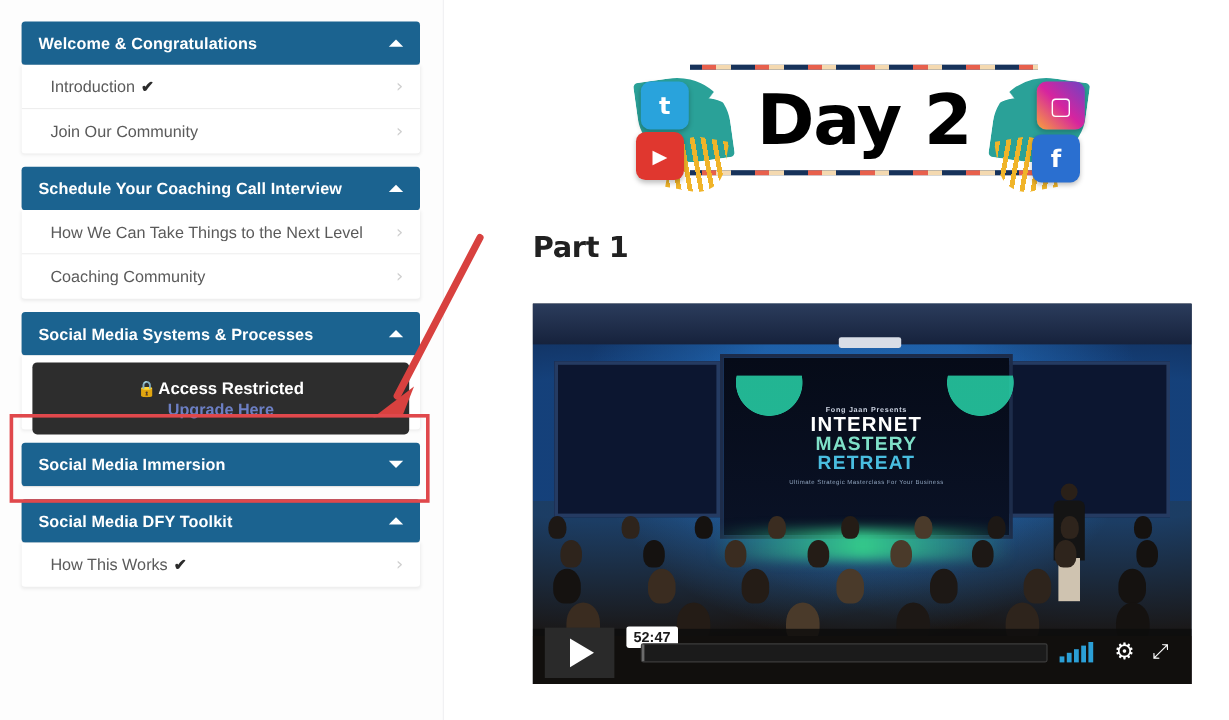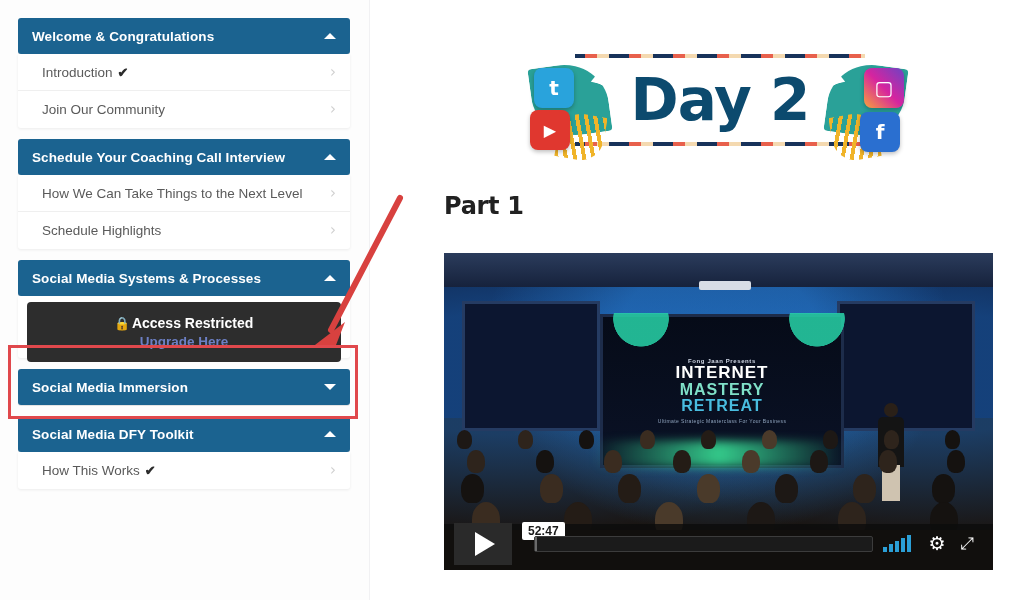--- a/index.html
+++ b/index.html
@@ -83,21 +83,21 @@
   }
   .banner .bar:before,.banner .bar:after{
     content:"";position:absolute;left:0;width:100%;height:4px;
     background:repeating-linear-gradient(90deg,#17325a 0 10px,#e8604c 10px 22px,#f4d9b0 22px 34px,#17325a 34px 44px);
   }
   .banner .bar:before{top:-4px;}
   .banner .bar:after{bottom:-4px;}
   .day-text{
     position:absolute;left:55px;top:14px;width:290px;height:92px;
     display:flex;align-items:center;justify-content:center;
-    font-size:58px;font-weight:bold;color:#0c4a6e;letter-spacing:-1px;
+    font-size:58px;font-weight:bold;color:#000000;letter-spacing:-1px;
     font-family:"DejaVu Sans",sans-serif;
   }
   .leaf{position:absolute;}
   .leaf-l{left:12px;top:24px;width:76px;height:72px;
     background:radial-gradient(ellipse at 70% 70%, #2aa198 0 42%, transparent 43%),
                linear-gradient(135deg,#2aa198 0 55%,transparent 56%);
     border-radius:4px 60% 4px 60%;transform:rotate(-8deg);}
   .leaf-r{right:12px;top:24px;width:76px;height:72px;
     background:radial-gradient(ellipse at 30% 70%, #2aa198 0 42%, transparent 43%),
                linear-gradient(-135deg,#2aa198 0 55%,transparent 56%);
@@ -131,21 +131,21 @@
     background:
       radial-gradient(ellipse at 50% 28%, rgba(40,130,220,.55) 0 26%, transparent 60%),
       radial-gradient(ellipse at 12% 38%, rgba(30,110,200,.45) 0 22%, transparent 58%),
       radial-gradient(ellipse at 88% 38%, rgba(30,110,200,.45) 0 22%, transparent 58%),
       linear-gradient(#0d1b3a 0 52%, #1a1512 52% 100%);}
   .ceiling{position:absolute;left:0;top:0;width:100%;height:34px;
     background:linear-gradient(#2b3c5c,#16223c);}
   .ceil-light{position:absolute;left:255px;top:28px;width:52px;height:9px;background:#d8dde6;border-radius:2px;}
   .scr-left{position:absolute;left:18px;top:48px;width:132px;height:124px;background:#0c1630;border:3px solid #253b62;}
   .scr-right{position:absolute;right:18px;top:48px;width:132px;height:124px;background:#0c1630;border:3px solid #253b62;}
-  .stage-screen{position:absolute;left:156px;top:61px;width:238px;height:148px;
+  .stage-screen{position:absolute;left:156px;top:42px;width:238px;height:148px;
     background:linear-gradient(#060b18,#0a1226);border:3px solid #1d2c4a;
     display:flex;flex-direction:column;align-items:center;justify-content:center;}
   .ss-pre{color:#cfd6e4;font-size:6px;letter-spacing:.6px;font-weight:bold;}
   .ss-l1{color:#ffffff;font-size:17px;font-weight:bold;letter-spacing:1px;line-height:1.05;}
   .ss-l2{color:#7fe0c8;font-size:16px;font-weight:bold;letter-spacing:1px;line-height:1.05;}
   .ss-l3{color:#49bde0;font-size:16px;font-weight:bold;letter-spacing:1px;line-height:1.05;}
   .ss-sub{color:#8fa3bd;font-size:5px;letter-spacing:.4px;margin-top:3px;}
   .palm{position:absolute;width:58px;height:58px;
         background:radial-gradient(circle at 50% 10%,#27d3a8 0 46%,transparent 47%);
         opacity:.85;}
@@ -208,21 +208,21 @@
           <div class="sec-head">
             <div class="t">Schedule Your Coaching Call Interview</div>
             <div class="caret up"></div>
           </div>
           <div class="lesson-wrap">
             <div class="lesson">
               <div class="lt"><span>How We Can Take Things to the Next Level</span></div>
               <div class="chev">›</div>
             </div>
             <div class="lesson">
-              <div class="lt"><span>Schedule Highlights</span></div>
+              <div class="lt"><span>Coaching Community</span></div>
               <div class="chev">›</div>
             </div>
           </div>
         </div>
         <div class="section restricted-host">
           <div class="sec-head">
             <div class="t">Social Media Systems &amp; Processes</div>
             <div class="caret up"></div>
           </div>
           <div class="lesson-wrap">

